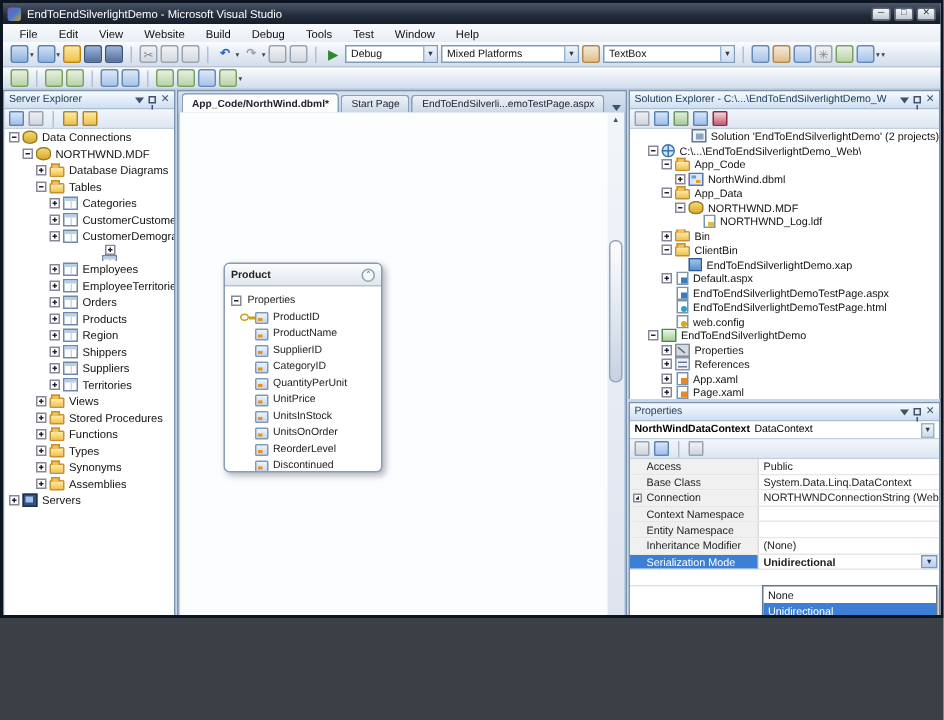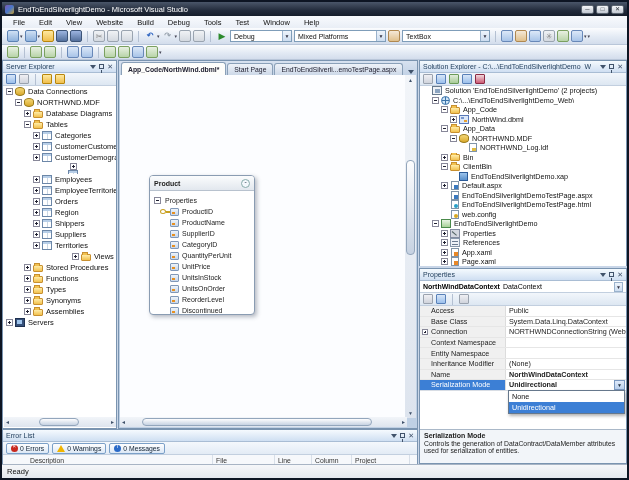--- a/index.html
+++ b/index.html
@@ -1,17 +1,17 @@
 <!DOCTYPE html>
 <html><head>
 <meta charset="utf-8">
 <style>
   html,body{margin:0;padding:0;background:#3b3f46;}
   *{box-sizing:border-box;font-family:"Liberation Sans",sans-serif;}
-  #window{position:relative;width:629px;height:480px;background:#c9d6e8;border:2px solid #0d1523;overflow:hidden;}
+  #window{position:relative;width:629px;height:412px;background:#c9d6e8;border:2px solid #0d1523;overflow:hidden;}
   .abs{position:absolute;}
   .nowrap{white-space:nowrap;overflow:hidden;}
 
   
   #titlebar{left:0;top:0;width:625px;height:14px;background:linear-gradient(#4a5669,#232c3c 60%,#161e2b);color:#fff;display:flex;align-items:center;padding:0 3px;font-size:7.5px;}
   #vs-icon{width:9px;height:9px;margin-right:4px;background:linear-gradient(135deg,#7a5ab8 0%,#4a78c8 50%,#c8a030 100%);border-radius:2px;flex:none;}
   #win-buttons{margin-left:auto;display:flex;gap:2px;}
   .winbtn{width:13px;height:9px;background:linear-gradient(#f4f6f8,#c2c8d2);border:1px solid #5a6470;border-radius:2px;font-size:6px;line-height:7px;text-align:center;color:#2a3138;}
 
   
@@ -349,20 +349,25 @@
           <span class="lbl">EmployeeTerritories</span>
         </div>
 
 
         <div class="trow se-row" style="padding-left: 30px;">
           <span class="exp plus"></span>
           <span class="ico i-table"></span>
           <span class="lbl">Orders</span>
         </div>
 
+        <div class="trow se-row" style="padding-left: 30px;">
+          <span class="exp plus"></span>
+          <span class="ico i-table"></span>
+          <span class="lbl">Products</span>
+        </div>
 
         <div class="trow se-row" style="padding-left: 30px;">
           <span class="exp plus"></span>
           <span class="ico i-table"></span>
           <span class="lbl">Region</span>
         </div>
 
         <div class="trow se-row" style="padding-left: 30px;">
           <span class="exp plus"></span>
           <span class="ico i-table"></span>
@@ -374,21 +379,21 @@
           <span class="ico i-table"></span>
           <span class="lbl">Suppliers</span>
         </div>
 
         <div class="trow se-row" style="padding-left: 30px;">
           <span class="exp plus"></span>
           <span class="ico i-table"></span>
           <span class="lbl">Territories</span>
         </div>
 
-        <div class="trow se-row" style="padding-left: 21px; margin-left: 48px;">
+        <div class="trow se-row" style="padding-left: 21px;">
           <span class="exp plus"></span>
           <span class="ico i-folder"></span>
           <span class="lbl">Views</span>
         </div>
 
         <div class="trow se-row" style="padding-left: 21px;">
           <span class="exp plus"></span>
           <span class="ico i-folder"></span>
           <span class="lbl">Stored Procedures</span>
         </div>
@@ -542,21 +547,21 @@
     </div>
     <div class="ptools">
       <span class="mini m4"></span>
       <span class="mini m3"></span>
       <span class="mini m2"></span>
       <span class="mini m3"></span>
       <span class="mini m5"></span>
     </div>
     <div id="sx-tree" class="tree">
 
-        <div class="trow sx-row" style="padding-left: 3px;">
+        <div class="trow sx-row" style="padding-left: 3px; justify-content: flex-end;">
           <span class="exp leaf"></span>
           <span class="ico i-sol"></span>
           <span class="lbl">Solution 'EndToEndSilverlightDemo' (2 projects)</span>
         </div>
 
         <div class="trow sx-row" style="padding-left: 12px;">
           <span class="exp minus"></span>
           <span class="ico i-web"></span>
           <span class="lbl">C:\...\EndToEndSilverlightDemo_Web\</span>
         </div>
@@ -746,30 +751,20 @@
           <div class="plabel">
 
             <span class="nowrap">Inheritance Modifier</span>
           </div>
           <div class="pvalue">
             <span class="pvtext nowrap">(None)</span>
 
           </div>
         </div>
 
-        <div class="prow vbold">
-          <div class="plabel">
-
-            <span class="nowrap">Name</span>
-          </div>
-          <div class="pvalue">
-            <span class="pvtext nowrap">NorthWindDataContext</span>
-
-          </div>
-        </div>
 
         <div class="prow sel vbold">
           <div class="plabel">
 
             <span class="nowrap">Serialization Mode</span>
           </div>
           <div class="pvalue">
             <span class="pvtext nowrap">Unidirectional</span>
             <span class="dropbtn">▼</span>
           </div>

